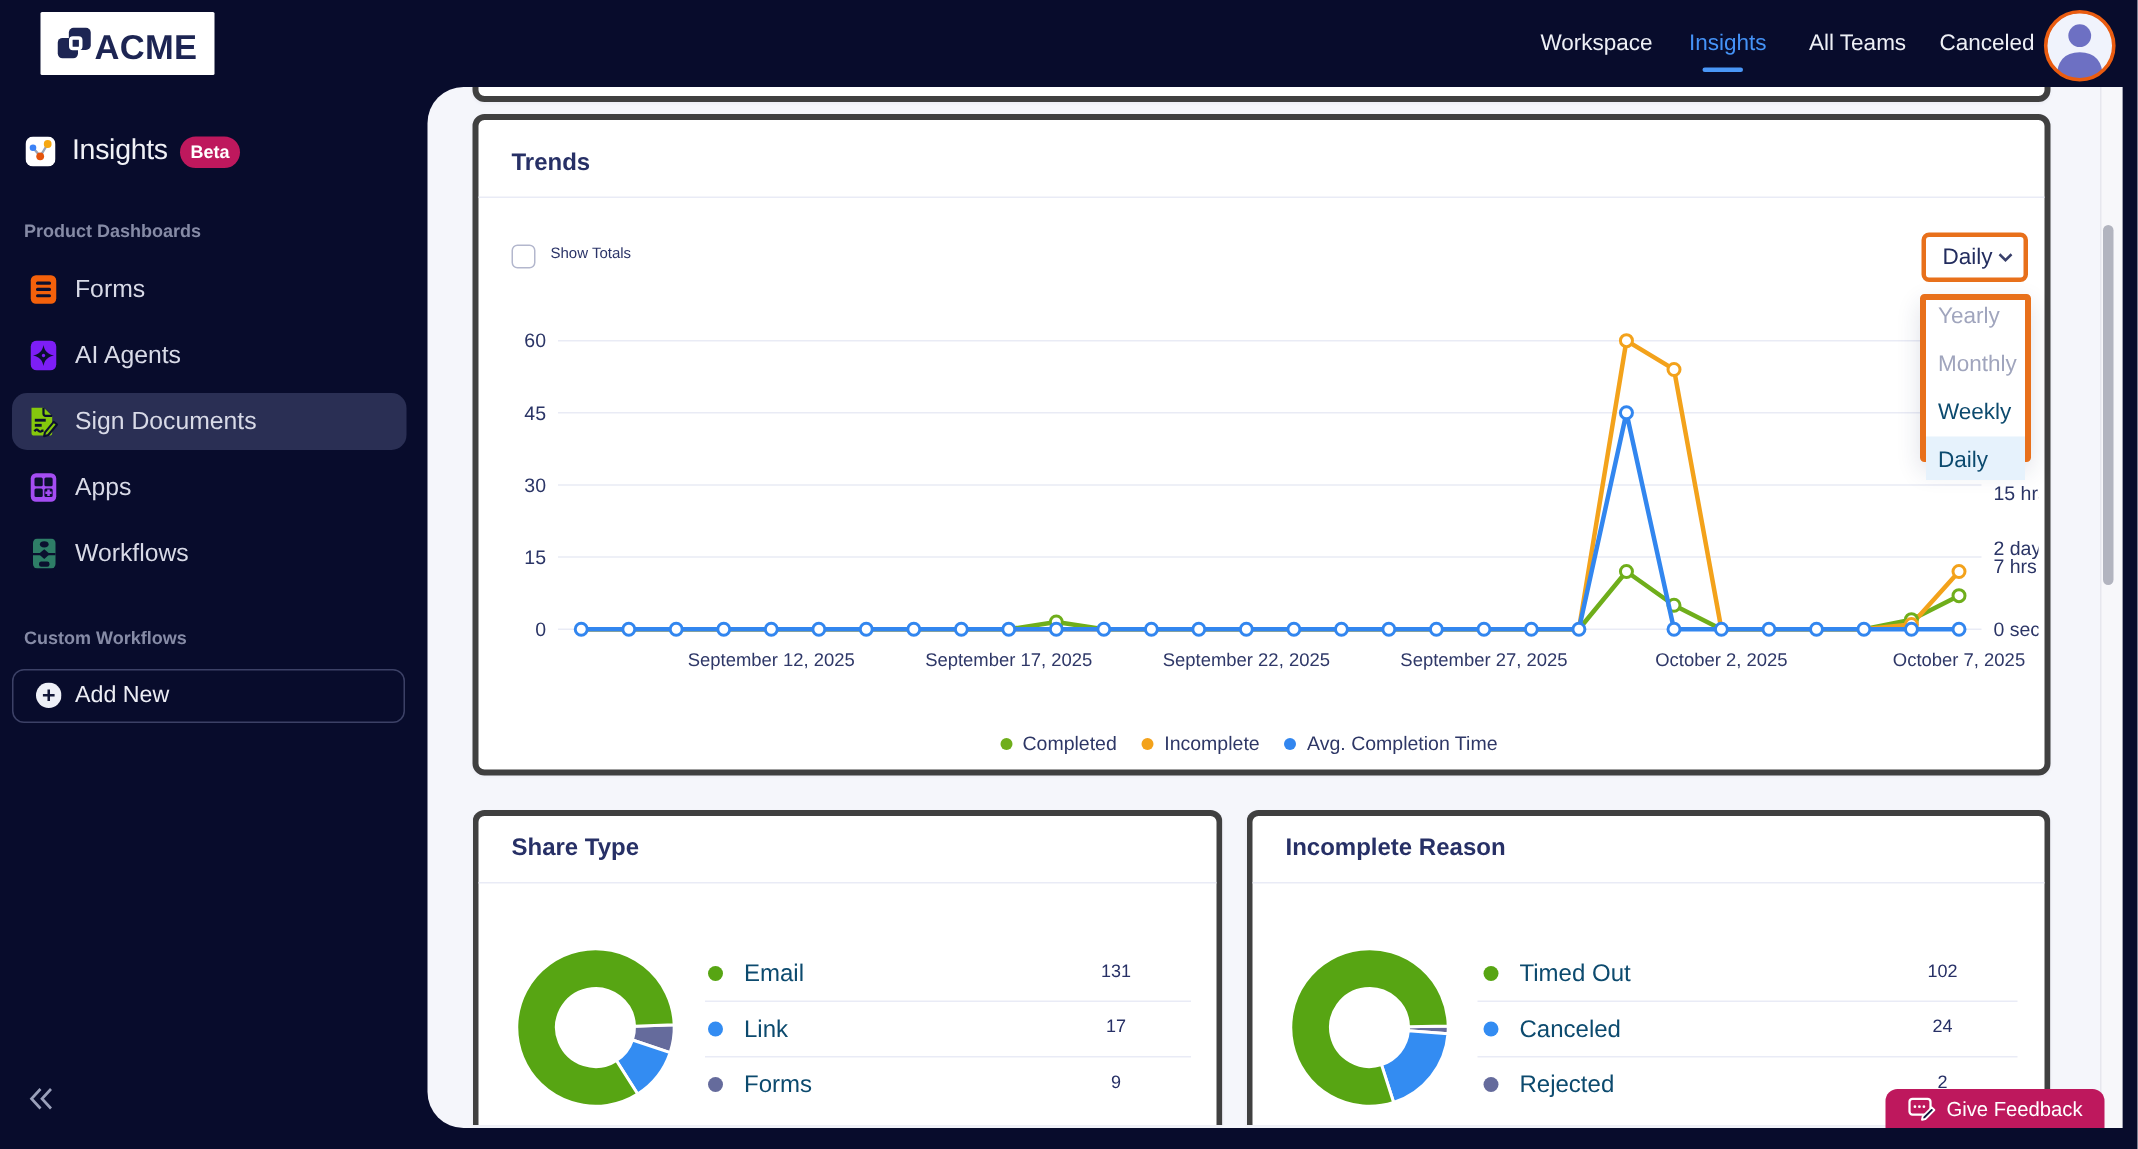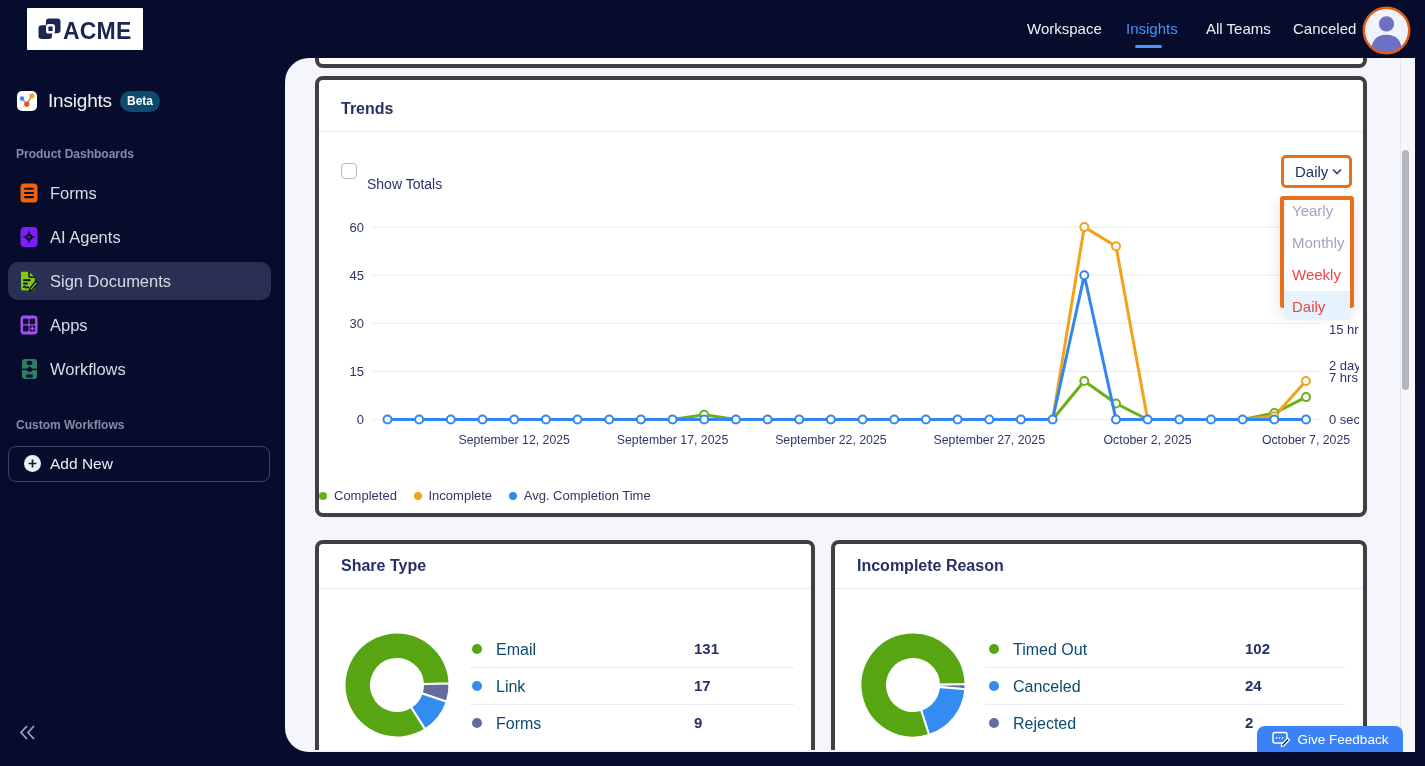--- a/index.html
+++ b/index.html
@@ -4,56 +4,56 @@
 html,body{width:1425px;height:766px;overflow:hidden}
 body{background:#080c2c;font-family:"Liberation Sans",sans-serif;position:relative}
 .abs{position:absolute}
 
 .logo{left:27px;top:8px;width:116px;height:42px;background:#fff;border-radius:1px}
 .navlink{top:20px;font-size:15px;color:#eef0f6;white-space:nowrap}
 .nav-ins{color:#4593f7}
 .nav-underline{left:1135px;top:45px;width:27px;height:3px;border-radius:2px;background:#4a97f7}
 
 .sb-title{left:48px;top:90px;font-size:19px;font-weight:500;color:#f1f2f7;letter-spacing:-0.2px}
-.beta{left:120px;top:91px;width:40px;height:21px;background:#0c4a6e;border-radius:11px;color:#fff;font-size:12px;font-weight:700;text-align:center;line-height:21px}
+.beta{left:120px;top:91px;width:40px;height:21px;background:#be185d;border-radius:11px;color:#fff;font-size:12px;font-weight:700;text-align:center;line-height:21px}
 .sb-label{left:16px;font-size:12px;font-weight:700;color:#868ba6}
 .sb-item{left:50px;font-size:16.5px;color:#d8dae7;white-space:nowrap}
 .sb-sel{left:8px;top:262px;width:263px;height:38px;background:#2a2f54;border-radius:10px}
 .addnew{left:8px;top:446px;width:262px;height:36px;border:1px solid #3c4166;border-radius:8px}
 
 #panel{left:285px;top:58px;width:1130px;height:694px;background:#f5f6fb;border-radius:24px 0 0 24px;overflow:hidden}
 .card{position:absolute;background:#fff;border:4px solid #404040;border-radius:8px;box-shadow:0 1px 2px rgba(40,50,110,.04)}
 .card h3{position:absolute;left:22px;top:21px;font-size:16px;font-weight:700;color:#273066;line-height:16px}
 .carddiv{position:absolute;left:0;right:0;height:1px;background:#e9ebf6}
 
 #trends{left:30px;top:18px;width:1052px;height:441px}
 .cb{left:22px;top:83px;width:16px;height:16px;border:1.5px solid #b3b7cd;border-radius:4px;background:#fff}
-.cbl{left:48px;top:96px;font-size:14px;color:#2b3468}
+.cbl{left:48px;top:84px;font-size:10px;color:#2b3468}
 .sel{left:962px;top:75px;width:71px;height:33px;border:3px solid #e8701b;border-radius:5px;background:#fff}
 .menu{left:961px;top:116px;width:74px;height:112px;border:4px solid #e8701b;border-radius:3px;background:#fff;box-shadow:0 6px 16px rgba(30,40,90,.14)}
 .mi{position:absolute;left:8px;font-size:15px;color:#a0a5bd}
-.mi.on{color:#ef4444}
+.mi.on{color:#0c4a6e}
 .dailyrow{position:absolute;left:0px;top:91px;width:66px;height:29px;background:#e6f2fc}
 
-.lgd{position:absolute;top:407px;left:0;width:1040px;text-align:left;font-size:13px;color:#2e3766}
+.lgd{position:absolute;top:407px;left:0;width:1040px;text-align:center;font-size:13px;color:#2e3766}
 .lgd span.t{margin:0 13px 0 7px;vertical-align:middle}
 .dot{display:inline-block;width:8px;height:8px;border-radius:50%;vertical-align:middle}
 
 #share{left:30px;top:482px;width:500px;height:210px;border-bottom:none;border-radius:8px 8px 0 0}
 #share h3,#increason h3{top:14px}
 #increason{left:546px;top:482px;width:536px;height:210px;border-bottom:none;border-radius:8px 8px 0 0}
 .lrow{position:absolute;font-size:16px;color:#0c4a6e}
-.lval{position:absolute;font-size:15px;font-weight:700;color:#273066;text-align:left}
+.lval{position:absolute;font-size:12px;font-weight:400;color:#273066;text-align:center}
 .ldot{position:absolute;width:10px;height:10px;border-radius:50%}
 .ldiv{position:absolute;height:1px;background:#e9ebf6}
 
 .track{left:1115px;top:0;width:15px;height:694px;background:#f7f7fa;border-left:1px solid #e7e7ee}
 .thumb{left:1117px;top:92px;width:7px;height:240px;border-radius:4px;background:#b2b4bf}
 
-#gf{left:1257px;top:726px;width:146px;height:26px;background:#3b82f6;border-radius:8px 8px 0 0;color:#fff;font-size:13.5px;display:flex;align-items:center;justify-content:center;gap:7px}
+#gf{left:1257px;top:726px;width:146px;height:26px;background:#be185d;border-radius:8px 8px 0 0;color:#fff;font-size:13.5px;display:flex;align-items:center;justify-content:center;gap:7px}
 </style></head>
 <body>
 
 <div class="abs logo">
   <svg width="116" height="42" viewBox="0 0 116 42">
     <rect x="11.5" y="17.3" width="13.5" height="13.6" rx="3.2" fill="#1d2553"></rect>
     <rect x="18.9" y="10.5" width="14.6" height="14.8" rx="3.2" fill="#1d2553"></rect>
     <rect x="20.2" y="17.3" width="6.6" height="7" rx="1.4" fill="#1d2553" stroke="#fff" stroke-width="2.4"></rect>
     <text x="36" y="31" font-size="23" font-weight="700" fill="#1d2553" letter-spacing="0.2">ACME</text>
   </svg>

